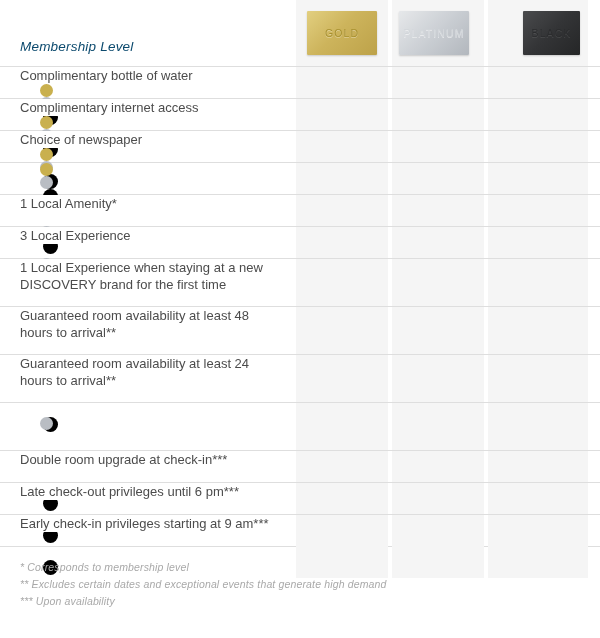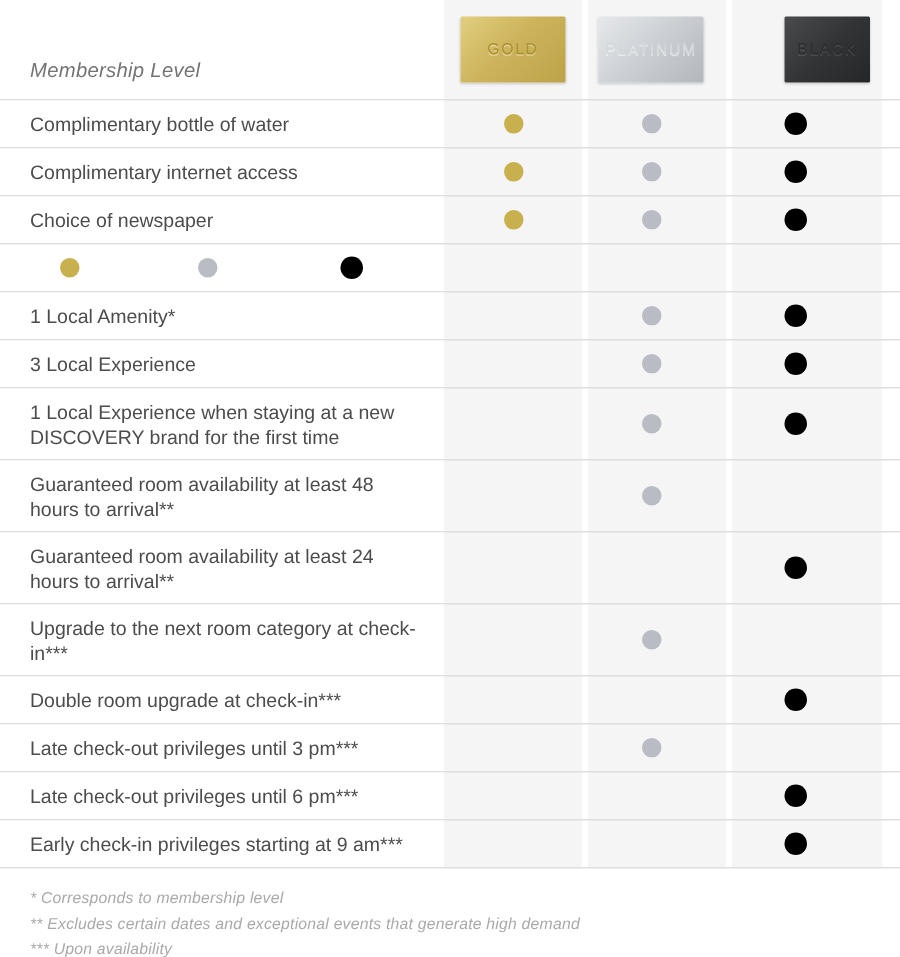--- a/index.html
+++ b/index.html
@@ -37,21 +37,21 @@
     display: flex;
     align-items: flex-end;
     height: 66px;
     z-index: 2;
   }
   .header-label {
     width: 296px;
     padding: 0 0 12px 20px;
     font-style: italic;
     font-size: 13.5px;
-    color: #737373;
+    color: #0c4a6e;
     letter-spacing: .2px;
   }
   .header-cell {
     display: flex;
     align-items: center;
     justify-content: center;
     height: 66px;
   }
   .header-cell.gold     { width: 92px; }
   .header-cell.platinum { width: 92px; }
@@ -85,20 +85,21 @@
     margin-left: 43px;
   }
 
   
   .rows { position: relative; z-index: 2; }
 
   .row {
     display: flex;
     align-items: stretch;
     border-top: 1px solid #dedede;
+    flex-direction: column;
   }
   .row-label {
     width: 296px;
     display: flex;
     align-items: center;
     padding: 0 14px 0 20px;
     font-size: 13px;
     line-height: 17px;
     color: #4c4c4c;
     background: #ffffff;
@@ -270,53 +271,40 @@
           <span class="dot none"></span>
         </div>
         <div class="row-cell platinum">
           <span class="dot none"></span>
         </div>
         <div class="row-cell black">
           <span class="dot black"></span>
         </div>
       </div>
       <div class="row h2">
-        <div class="row-label">Upgrade to the next room category at check-in***</div>
         <div class="row-cell gold">
           <span class="dot none"></span>
         </div>
         <div class="row-cell platinum">
           <span class="dot platinum"></span>
         </div>
         <div class="row-cell black">
           <span class="dot none"></span>
         </div>
       </div>
       <div class="row h1">
         <div class="row-label">Double room upgrade at check-in***</div>
         <div class="row-cell gold">
           <span class="dot none"></span>
         </div>
         <div class="row-cell platinum">
           <span class="dot none"></span>
         </div>
         <div class="row-cell black">
           <span class="dot black"></span>
-        </div>
-      </div>
-      <div class="row h1">
-        <div class="row-label">Late check-out privileges until 3 pm***</div>
-        <div class="row-cell gold">
-          <span class="dot none"></span>
-        </div>
-        <div class="row-cell platinum">
-          <span class="dot platinum"></span>
-        </div>
-        <div class="row-cell black">
-          <span class="dot none"></span>
         </div>
       </div>
       <div class="row h1">
         <div class="row-label">Late check-out privileges until 6 pm***</div>
         <div class="row-cell gold">
           <span class="dot none"></span>
         </div>
         <div class="row-cell platinum">
           <span class="dot none"></span>
         </div>

